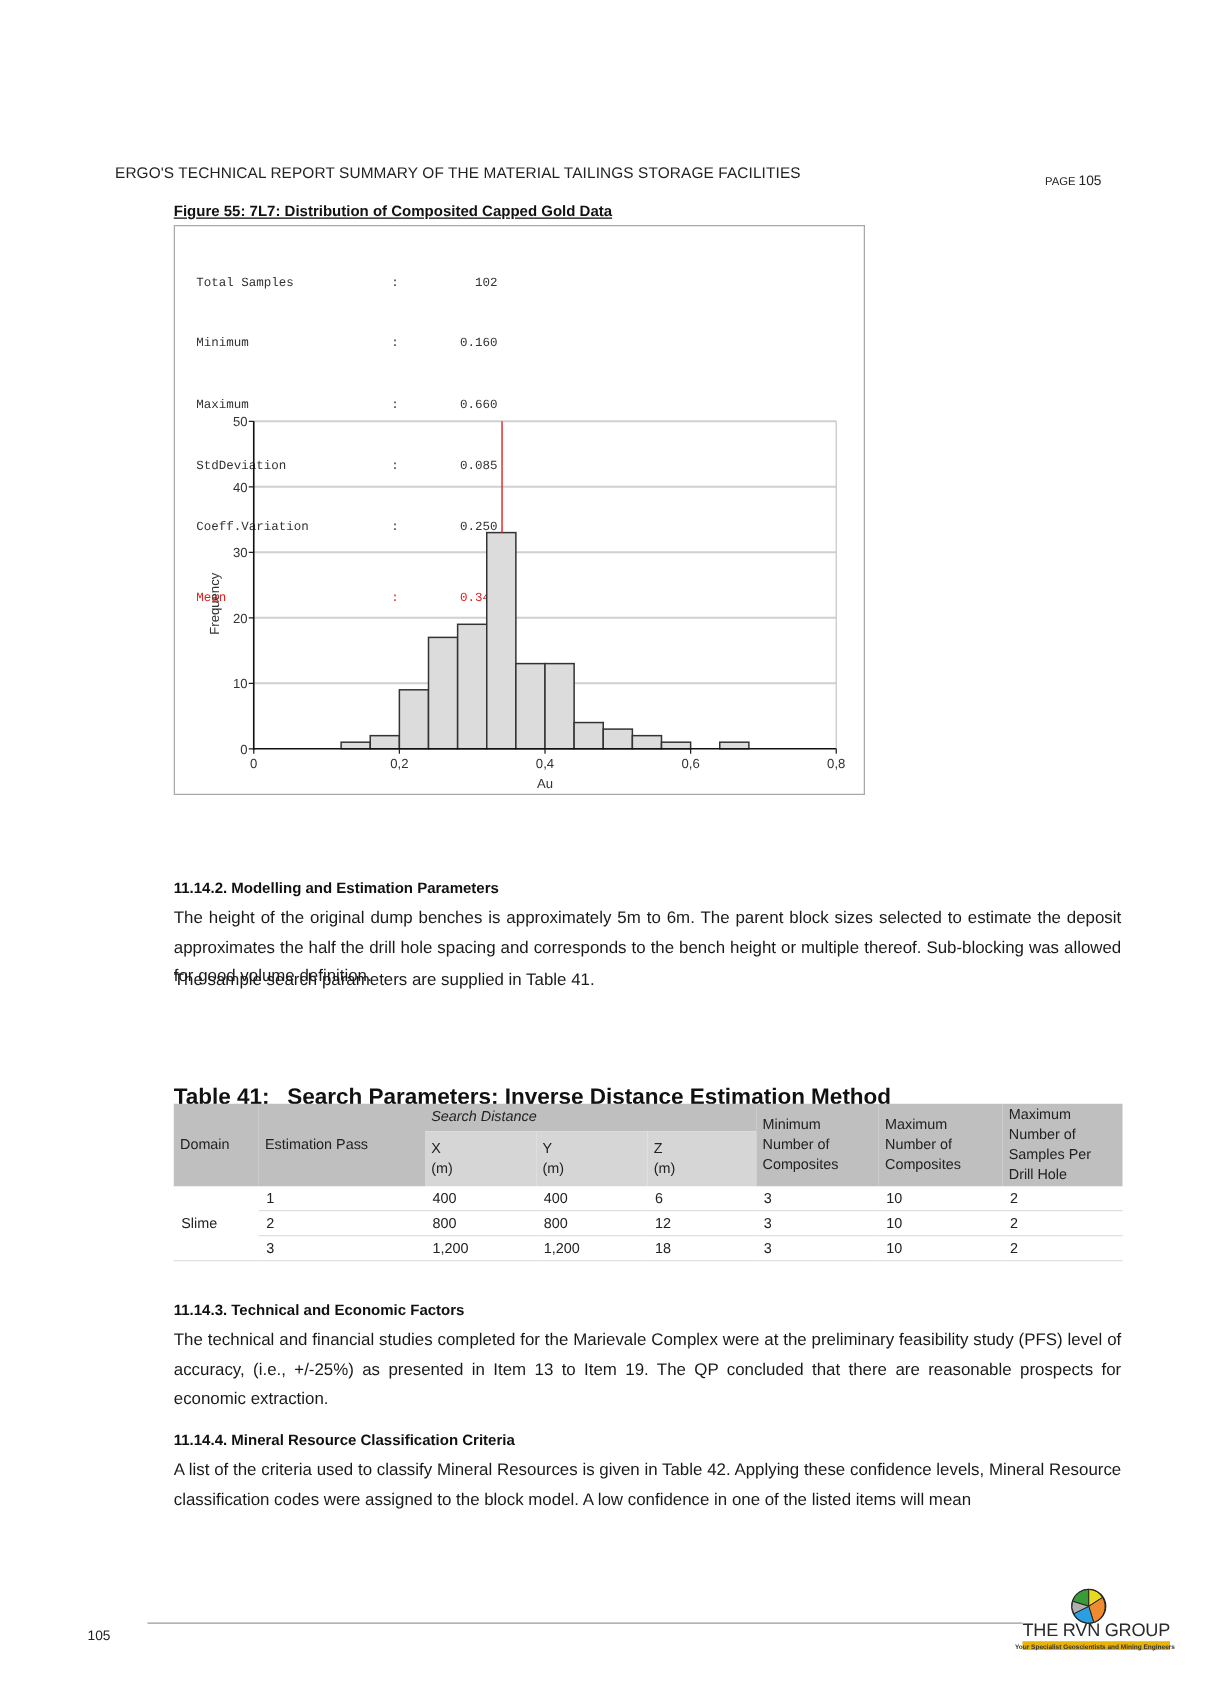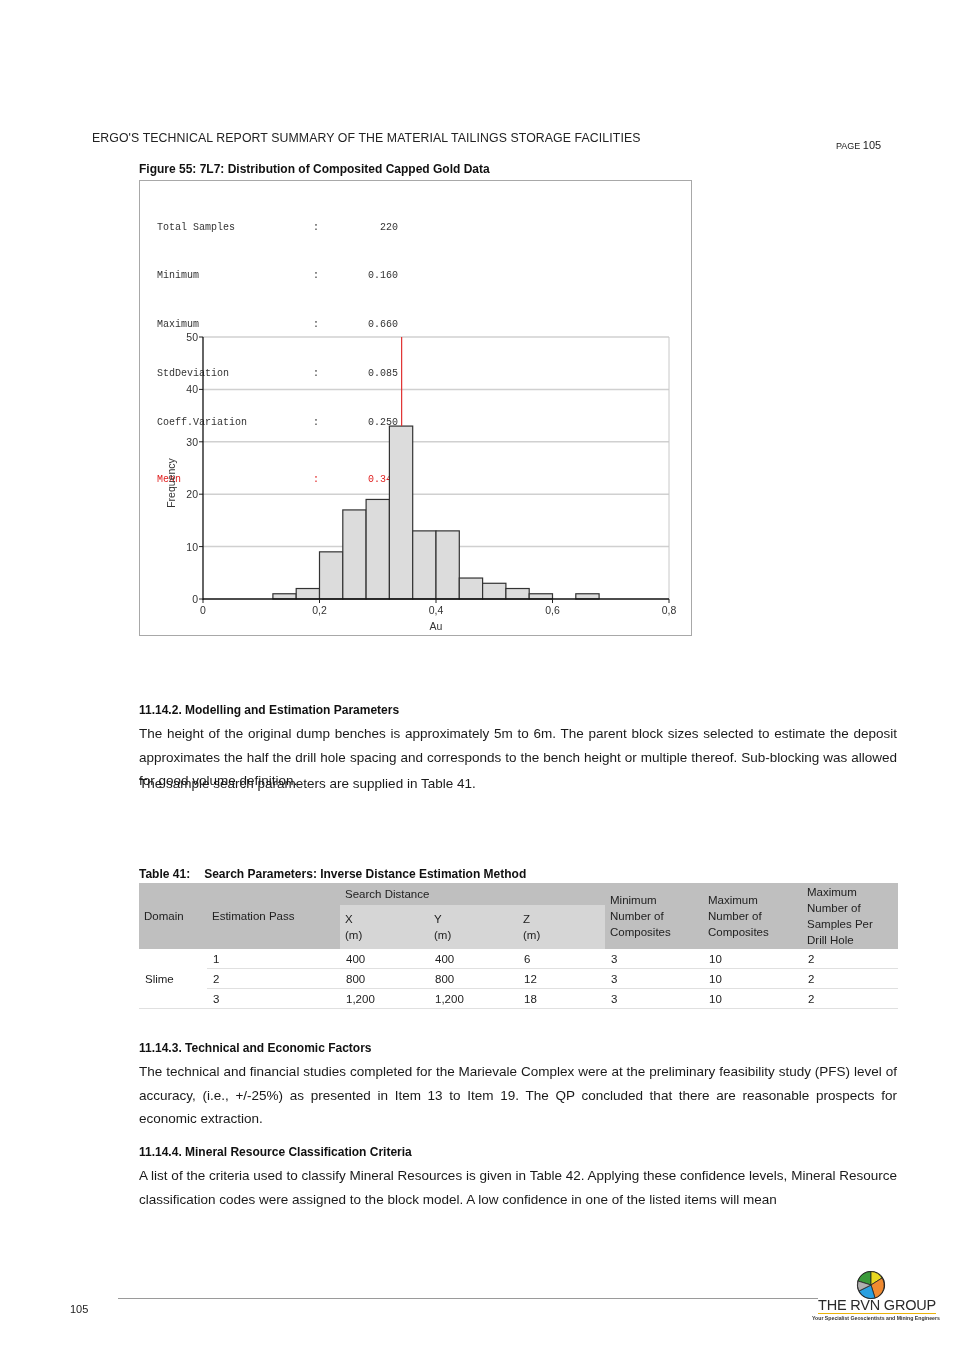--- a/index.html
+++ b/index.html
@@ -1,56 +1,56 @@
 <!DOCTYPE html>
 <html><head>
 <meta charset="utf-8">
 <style>
   html, body { margin: 0; padding: 0; background: #ffffff; }
   body { width: 966px; height: 1365px; position: relative; font-family: "Liberation Sans", sans-serif; color: #1a1a1a; overflow: hidden; }
   .abs { position: absolute; }
   .header-title { left: 92px; top: 95px; font-size: 12.3px; letter-spacing: 0.1px; color: #222; margin-top: 36px; }
   .page-label { left: 836px; top: 91px; font-size: 9px; color: #222; margin-top: 48px; }
   .page-label .num { font-size: 11px; }
-  .fig-caption { left: 139px; top: 162px; font-size: 12px; font-weight: bold; color: #111; }
+  .fig-caption { left: 139px; top: 162px; font-size: 12px; font-weight: bold; color: #111; text-decoration: underline; }
   .figure-box { left: 139px; top: 180px; width: 553px; height: 456px; border: 1.5px solid #a8a8a8; box-sizing: border-box; background: #fff; }
   .stats { left: 157px; top: 187px; font-family: "Liberation Mono", "DejaVu Sans Mono", monospace; font-size: 10px; line-height: 16.3px; color: #333; white-space: pre; }
   .stats .row { display: flex; }
   .stats .lbl { width: 156px; }
   .stats .colon { width: 40px; }
   .stats .val { width: 45px; text-align: right; }
   .stats .mean { color: #e02020; margin-top: 8px; }
   .chart-svg { left: 139px; top: 320px; }
   .section-h { left: 139px; font-size: 12px; font-weight: bold; color: #111; }
   .para { left: 139px; width: 758px; font-size: 13.5px; line-height: 23.5px; text-align: justify; color: #1a1a1a; }
-  .tbl-caption { left: 139px; top: 867px; font-size: 12px; font-weight: bold; color: #111; }
+  .tbl-caption { left: 139px; top: 867px; font-size: 18px; font-weight: bold; color: #111; }
   .tbl-caption .gap { display: inline-block; width: 14px; }
   table.params { position: absolute; left: 139px; top: 883px; width: 759px; border-collapse: collapse; font-size: 11.5px; color: #222; }
   table.params th { background: #bfbfbf; font-weight: normal; text-align: left; vertical-align: middle; padding: 1px 5px; line-height: 16px; }
   table.params th.sub { background: #d6d6d6; }
   table.params td { padding: 1px 6px; line-height: 16px; border-bottom: 1px solid #e0e0e0; height: 17px; }
   .footer-line { left: 118px; top: 1298px; width: 700px; height: 0; border-top: 1.5px solid #9a9a9a; }
   .footer-num { left: 70px; top: 1303px; font-size: 11px; color: #222; }
-  .logo-text { left: 818px; top: 1297px; font-size: 14.5px; color: #2a2a2a; letter-spacing: -0.2px; border-bottom: 1px solid #eab308; line-height: 16px; }
+  .logo-text { left: 818px; top: 1297px; font-size: 14.5px; color: #2a2a2a; letter-spacing: -0.2px; border-bottom: 7px solid #eab308; line-height: 16px; }
   .logo-tag { left: 812px; top: 1315px; font-size: 5.2px; font-weight: bold; color: #333; white-space: nowrap; }
 </style>
 </head>
 <body>
 
 <div class="abs header-title">ERGO'S TECHNICAL REPORT SUMMARY OF THE MATERIAL TAILINGS STORAGE FACILITIES</div>
 <div class="abs page-label">
   <span>PAGE</span>
   <span class="num">105</span>
 </div>
 
 <div class="abs fig-caption">Figure 55:  7L7: Distribution of Composited Capped Gold Data</div>
 <div class="abs figure-box"></div>
 
 <div class="abs stats">
-  <div class="row"><span class="lbl">Total Samples</span><span class="colon">:</span><span class="val">220</span></div>
+  <div class="row"><span class="lbl">Total Samples</span><span class="colon">:</span><span class="val">102</span></div>
   <div class="row"><span class="lbl">Minimum</span><span class="colon">:</span><span class="val">0.160</span></div>
   <div class="row"><span class="lbl">Maximum</span><span class="colon">:</span><span class="val">0.660</span></div>
   <div class="row"><span class="lbl">StdDeviation</span><span class="colon">:</span><span class="val">0.085</span></div>
   <div class="row"><span class="lbl">Coeff.Variation</span><span class="colon">:</span><span class="val">0.250</span></div>
   <div class="row mean"><span class="lbl">Mean</span><span class="colon">:</span><span class="val">0.341</span></div>
 </div>
 
 <svg class="abs chart-svg" id="histogram" width="553" height="316">
     <line x1="60" x2="64" y1="279" y2="279" stroke="#222" stroke-width="1"></line>
     <text x="59" y="283" text-anchor="end" font-size="10.5" fill="#333" font-family="Liberation Sans, sans-serif">0</text>
@@ -114,21 +114,21 @@
       <col style="width:89px">
       <col style="width:87px">
       <col style="width:98px">
       <col style="width:99px">
       <col style="width:96px">
   </colgroup>
   <thead>
     <tr>
       <th rowspan="2">Domain</th>
       <th rowspan="2">Estimation Pass</th>
-      <th colspan="3" style="line-height:14px;padding-top:1px;padding-bottom:2px;">Search Distance</th>
+      <th colspan="3" style="line-height:14px;padding-top:1px;padding-bottom:2px;font-style:italic;">Search Distance</th>
       <th rowspan="2">Minimum Number of Composites</th>
       <th rowspan="2">Maximum Number of Composites</th>
       <th rowspan="2">Maximum Number of Samples Per Drill Hole</th>
     </tr>
     <tr>
       <th class="sub"><span>X</span><br><span>(m)</span></th>
       <th class="sub"><span>Y</span><br><span>(m)</span></th>
       <th class="sub"><span>Z</span><br><span>(m)</span></th>
     </tr>
   </thead>

